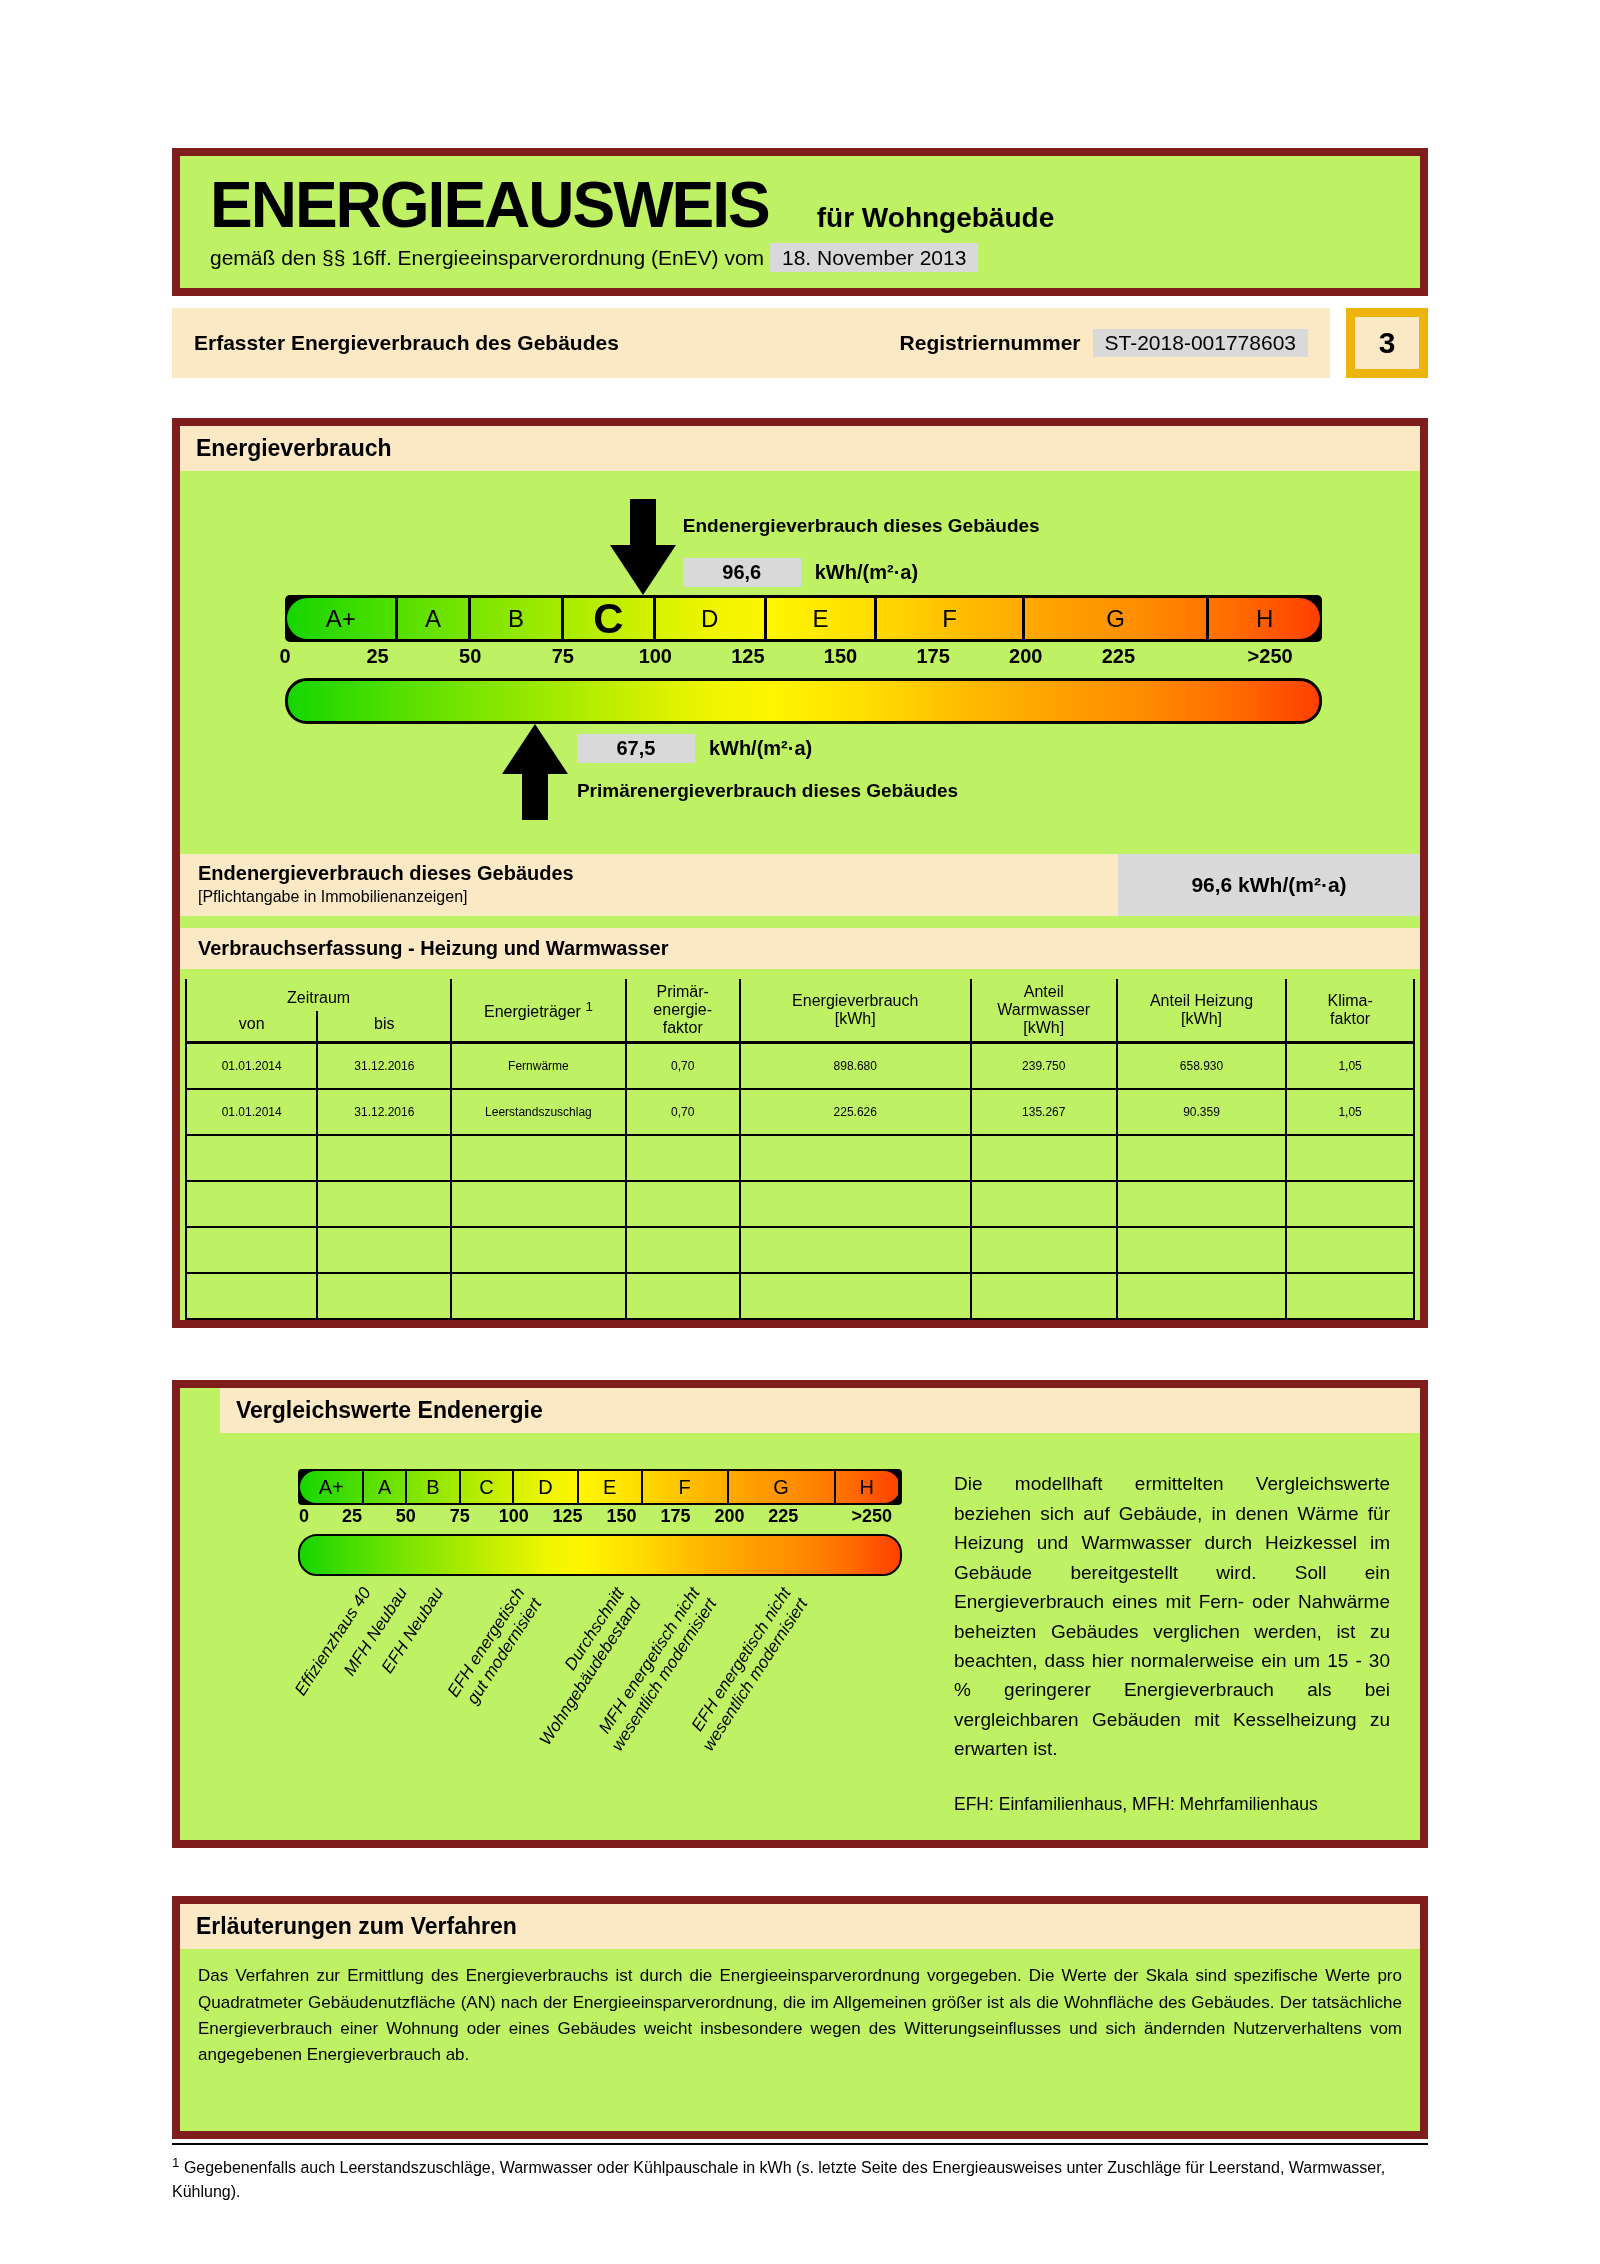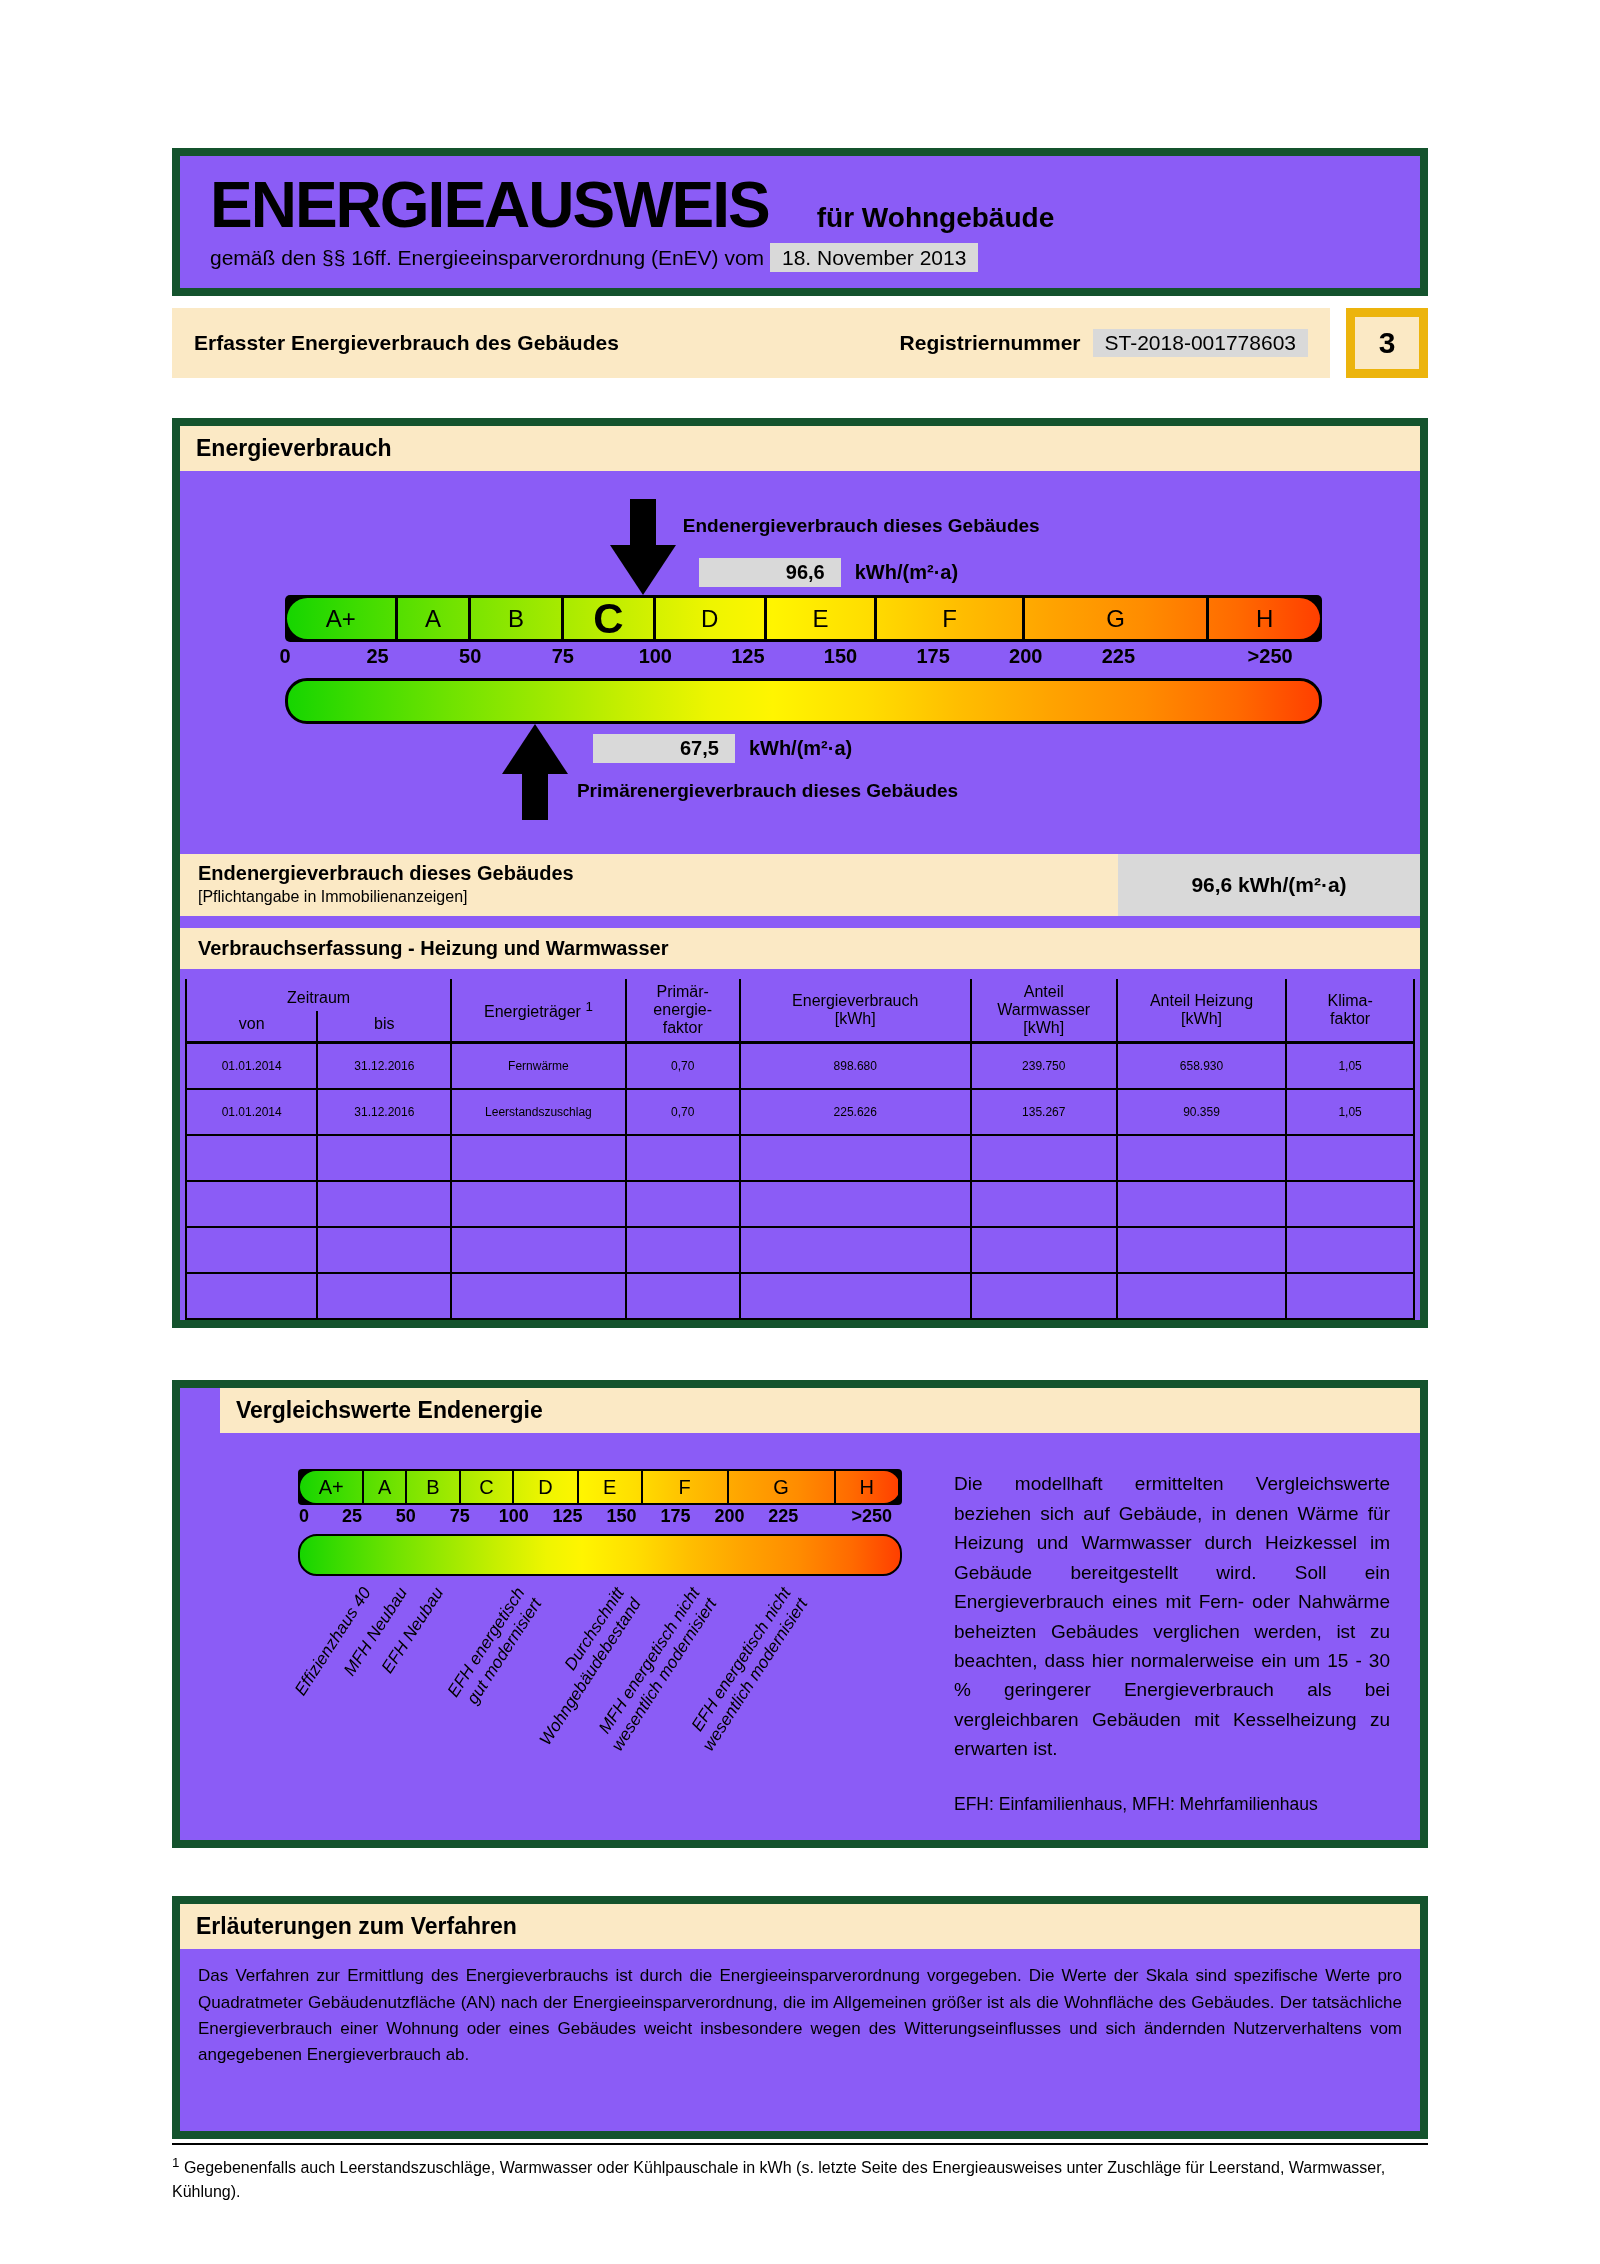--- a/index.html
+++ b/index.html
@@ -3,21 +3,21 @@
 <meta charset="utf-8">
 <style>
   html,body{margin:0;padding:0;}
   body{
     width:1600px;height:2264px;background:#ffffff;color:#000;
     font-family:"Liberation Sans", sans-serif;position:relative;overflow:hidden;
   }
   .page{position:absolute;left:172px;top:148px;width:1256px;}
 
   
-  .gbox{border:8px solid #14532d;background:#8b5cf6;box-sizing:border-box;}
+  .gbox{border:8px solid #7f1d1d;background:#bef264;box-sizing:border-box;}
   .cream{background:#FBE9C5;}
   .hl{background:#D9D9D9;padding:2px 12px;}
   .sec-title{background:#FBE9C5;padding:9px 16px;font-size:23px;font-weight:bold;}
 
   
   .hdr{padding:14px 30px 18px 30px;}
   .hdr-line1{display:flex;align-items:baseline;}
   .hdr-title{font-size:64px;font-weight:bold;letter-spacing:-2px;line-height:1.1;}
   .hdr-tag{font-size:28px;font-weight:bold;margin-left:48px;}
   .hdr-law{font-size:21px;margin-top:6px;}
@@ -37,21 +37,21 @@
   .arrow-row.top{height:118px;}
   .arrow-row.bottom{height:124px;}
   .arrow{position:absolute;transform:translateX(-50%);width:66px;}
   .arrow .stem{width:26px;height:46px;background:#000;margin:0 auto;}
   .arrow .head-down{width:0;margin:0 auto;border-left:33px solid transparent;border-right:33px solid transparent;border-top:50px solid #000;}
   .arrow .head-up{width:0;margin:0 auto;border-left:33px solid transparent;border-right:33px solid transparent;border-bottom:50px solid #000;}
   .arrow.down{bottom:0;}
   .arrow.up{top:0;}
   .ann{position:absolute;white-space:nowrap;}
   .ann-label{font-size:19px;font-weight:bold;}
-  .valbox{display:inline-block;background:#D9D9D9;width:110px;text-align:right;font-weight:bold;font-size:20px;padding:3px 16px;margin-left:16px;}
+  .valbox{display:inline-block;background:#D9D9D9;width:110px;text-align:center;font-weight:bold;font-size:20px;padding:3px 4px;}
   .valunit{font-weight:bold;font-size:20px;margin-left:14px;}
 
   .grad{background:linear-gradient(90deg,#16D500 0%,#3FDC00 7%,#71E300 16%,#9FE900 25%,#C8EF00 33%,#EEF500 41%,#FFF500 47%,#FFDE00 56%,#FFBE00 65%,#FFA300 74%,#FF8C00 83%,#FF6A00 92%,#FF3F00 100%);}
   .seg-bar{position:relative;height:47px;background:#000;border-radius:5px;}
   .seg-grad{position:absolute;left:2px;right:2px;top:3px;bottom:3px;border-radius:26px;}
   .seg-letters{position:absolute;left:2px;right:2px;top:3px;bottom:3px;display:flex;}
   .seg{display:flex;align-items:center;justify-content:center;font-size:24px;border-right:3px solid #000;box-sizing:border-box;}
   .seg:last-child{border-right:none;}
   .seg.big{font-size:42px;font-weight:bold;}
   .ticks{position:relative;height:32px;font-size:20px;font-weight:bold;margin-top:3px;}

